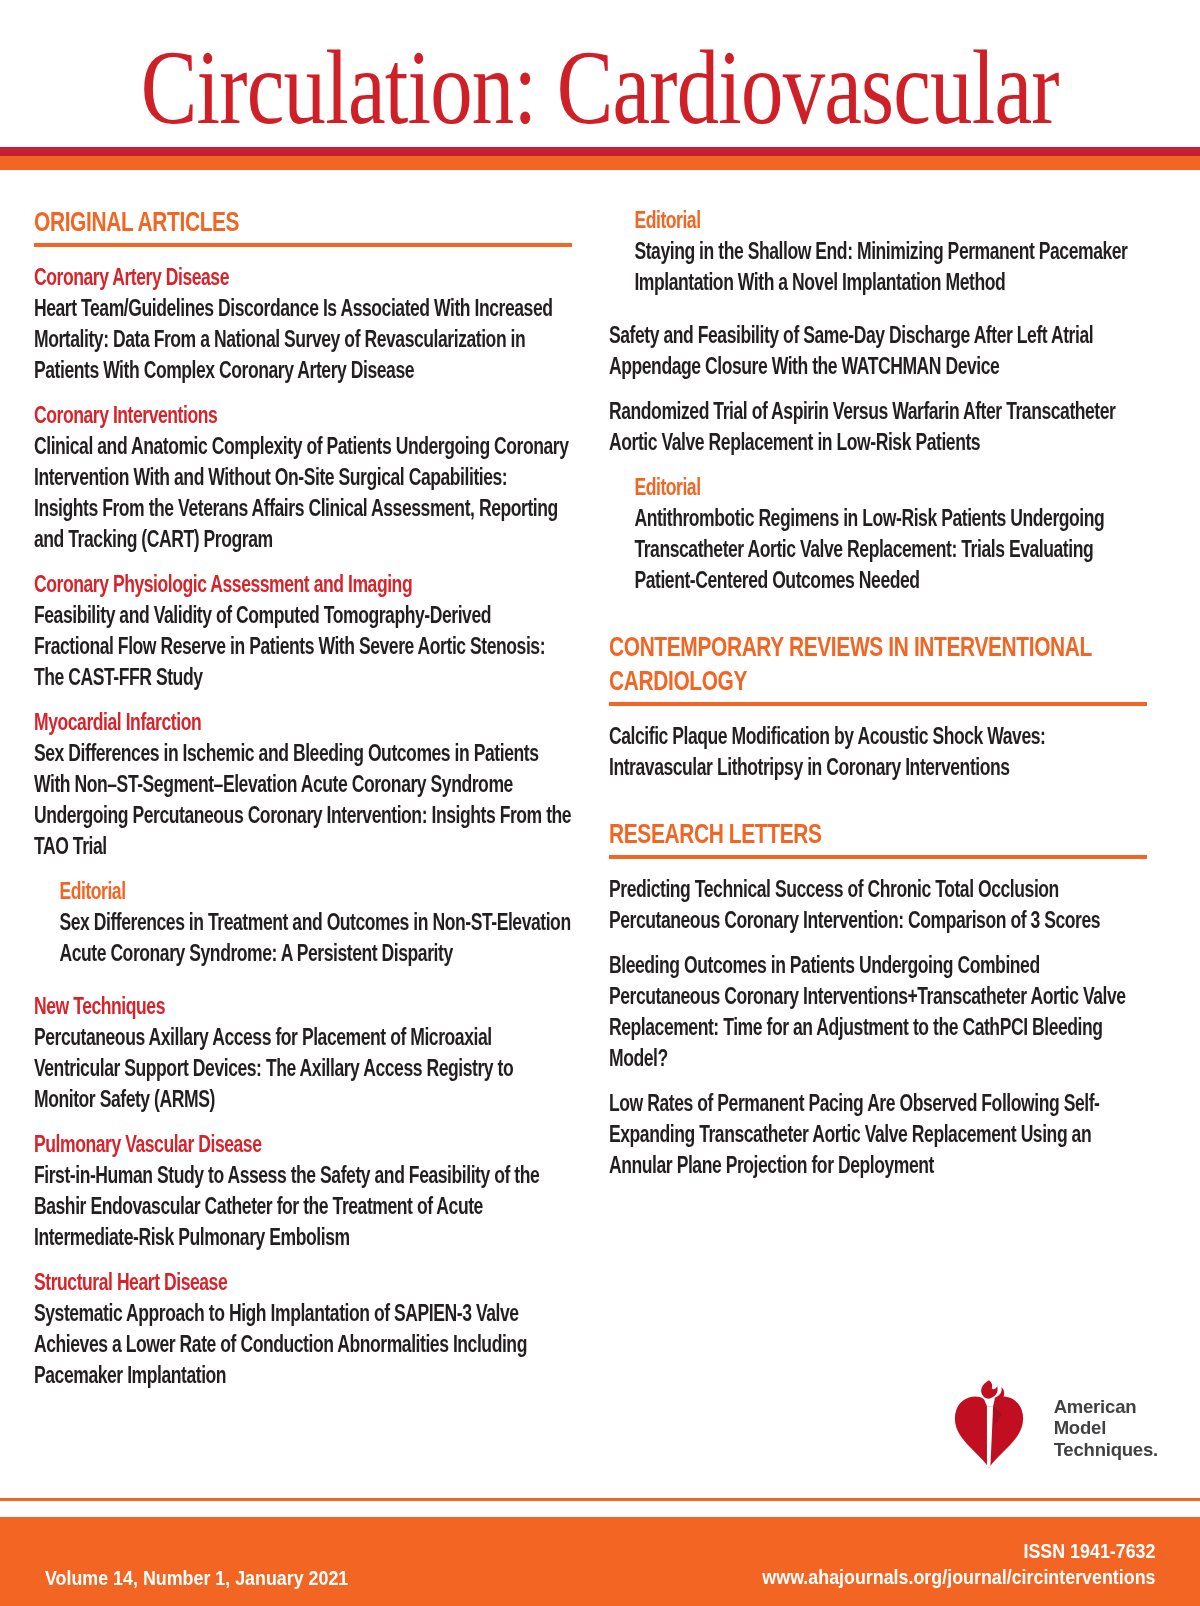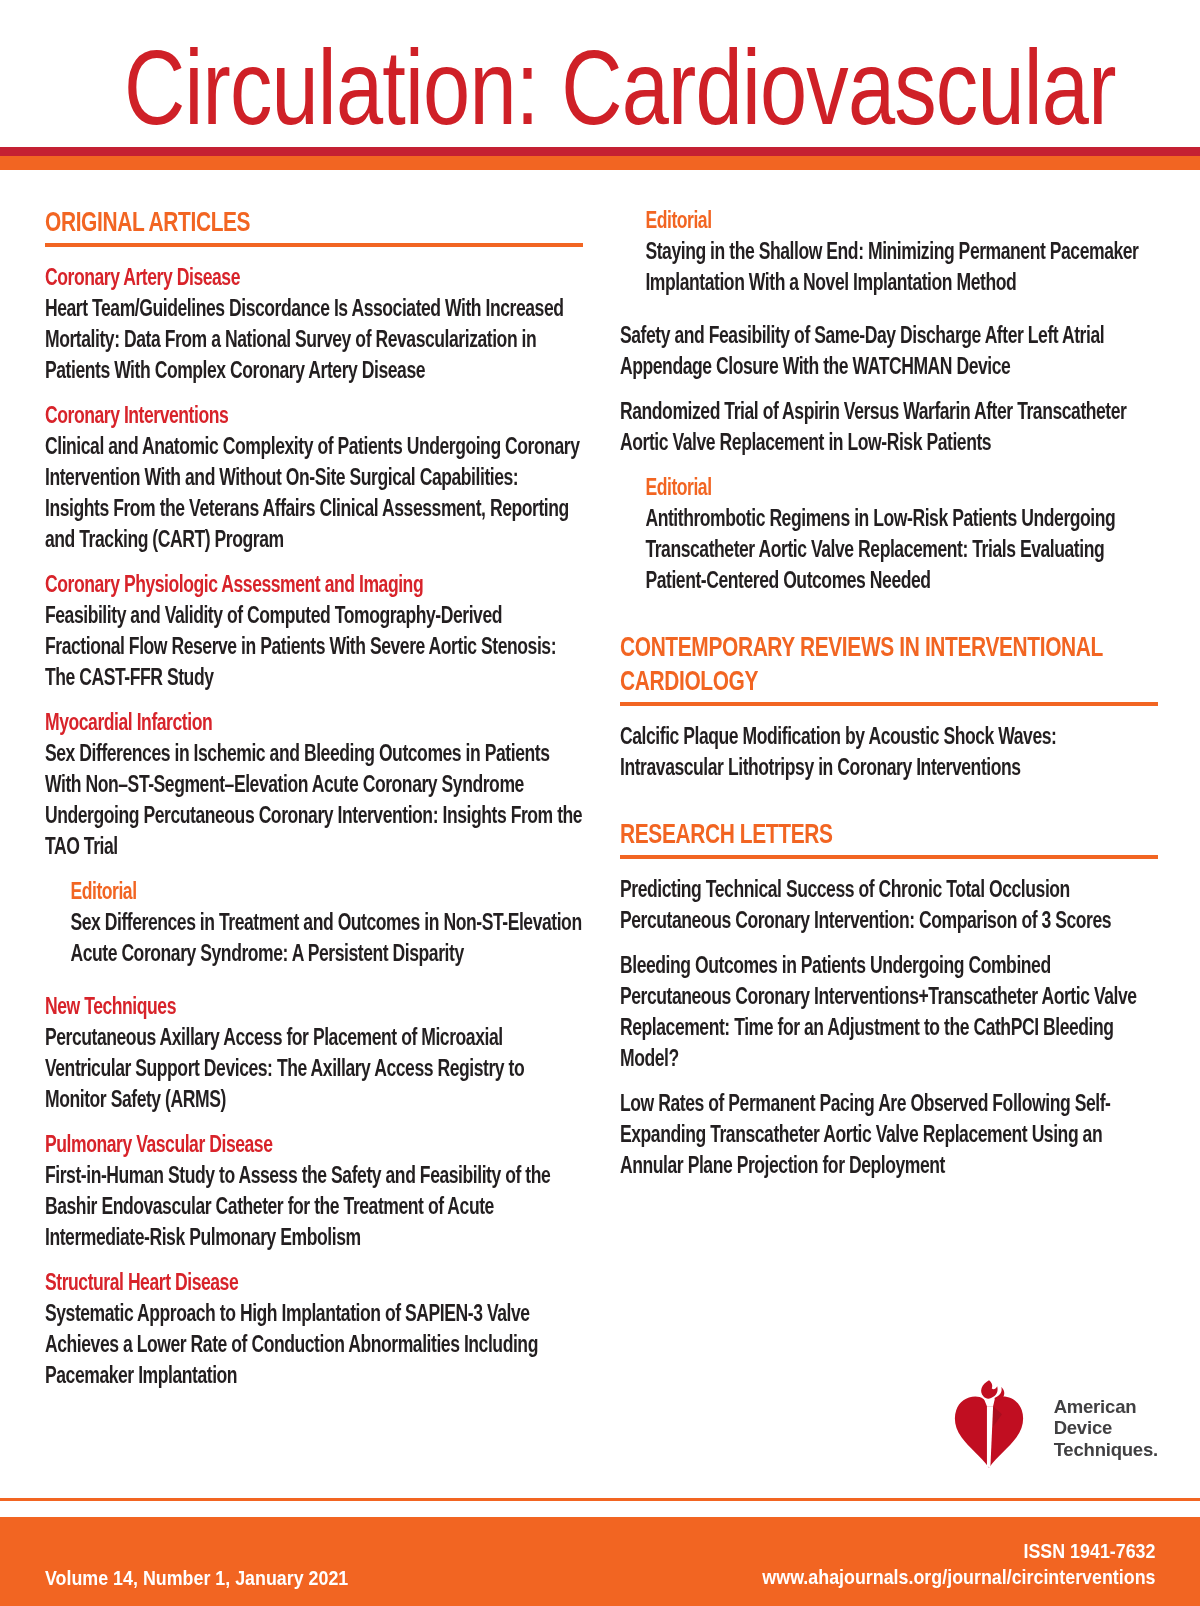--- a/index.html
+++ b/index.html
@@ -11,28 +11,28 @@
     --heart-red:#c10e21;
     --logo-gray:#414042;
   }
   html,body{margin:0;padding:0;background:#ffffff;}
   .page{
     position:relative;width:1200px;height:1606px;background:#fff;overflow:hidden;
     font-family:"Liberation Sans",sans-serif;
   }
   
   .masthead{padding-top:40px;text-align:center;}
-  .journal-title{margin:0;font-size:106px;font-weight:400;color:var(--title-red);letter-spacing:-1px;}
+  .journal-title{margin:0;font-size:106px;font-weight:400;color:var(--title-red);letter-spacing:-1px;font-family:Liberation Serif, serif;}
   .title-line{display:block;line-height:95px;}
   .title-line>span{display:inline-block;transform:scaleX(0.80);transform-origin:50% 50%;white-space:nowrap;}
   .rules{margin-top:12px;}
   .rule-red{height:9px;background:var(--rule-red);}
   .rule-orange{height:14px;background:var(--orange);}
   
-  .toc{display:flex;gap:37px;padding:35px 0 0 45px;}
+  .toc{display:flex;gap:37px;padding:35px 0 0 34px;}
   .col{width:538px;}
   .col-inner{width:720px;transform:scaleX(0.7472);transform-origin:0 0;color:var(--ink);}
   .section-header{
     color:var(--orange);font-size:28px;line-height:34px;font-weight:700;letter-spacing:-0.5px;
     border-bottom:4px solid var(--orange);padding-bottom:4px;margin:0 0 15px 0;
   }
   .col-inner > .section-header:not(:first-child){margin-top:34px;}
   .toc-item{margin-bottom:14px;}
   .toc-item .category,.toc-item .title,.editorial-label{
     font-size:23.5px;line-height:31px;font-weight:700;letter-spacing:-0.6px;
@@ -153,21 +153,21 @@
 
       <path fill="#ffffff" d="M50,21 L70,21 L66,38 L57,38 Z"></path>
       <path fill="#ffffff" d="M57,38 L66,38 L62,128 L57,126 Z"></path>
 
       <path fill="#c10e21" d="M60,0 C49,6 45,16 52,24 C55,27 59,28 63,26 C71,23 74,17 72,9
                C70,13 66,15 64,12 C66,8 64,3 60,0 Z"></path>
       <path fill="#c10e21" d="M68,26 C76,23 80,17 78,10 C84,15 84,24 77,29 C73,32 69,31 68,26 Z"></path>
     </svg>
     <div class="logo-text">
       <div>American</div>
-      <div>Device</div>
+      <div>Model</div>
       <div>Techniques.</div>
     </div>
   </div>
 
   <div class="footer-rule"></div>
 
   <footer class="footer">
     <div class="vol">Volume 14, Number 1, January 2021</div>
     <div class="footer-right">
       <div>ISSN 1941-7632</div>

